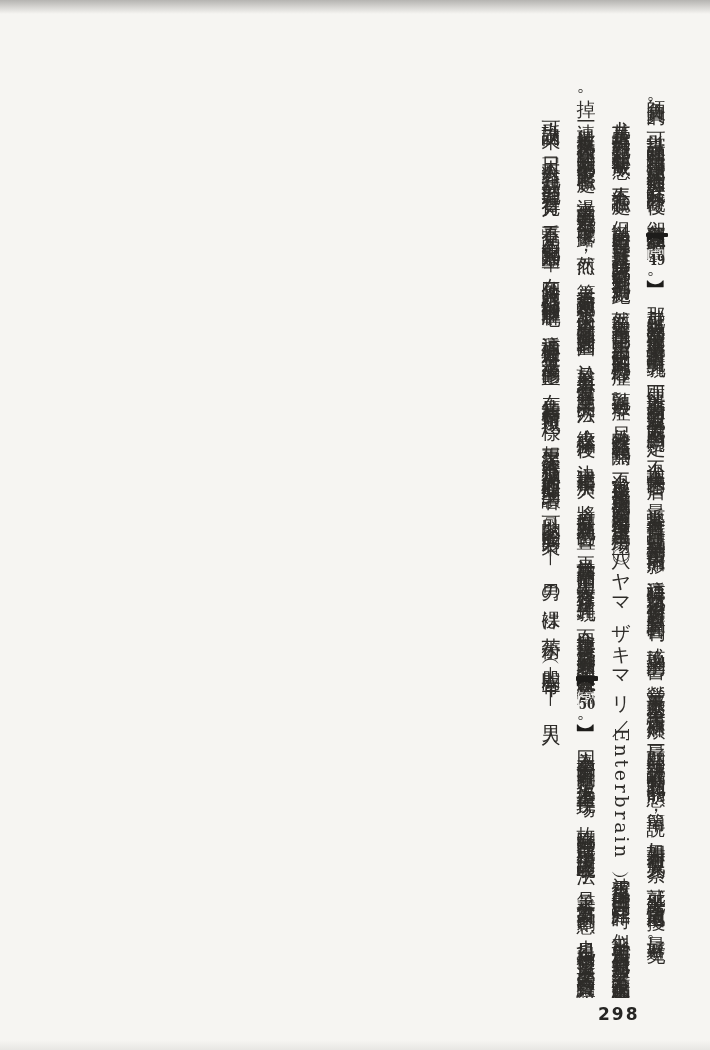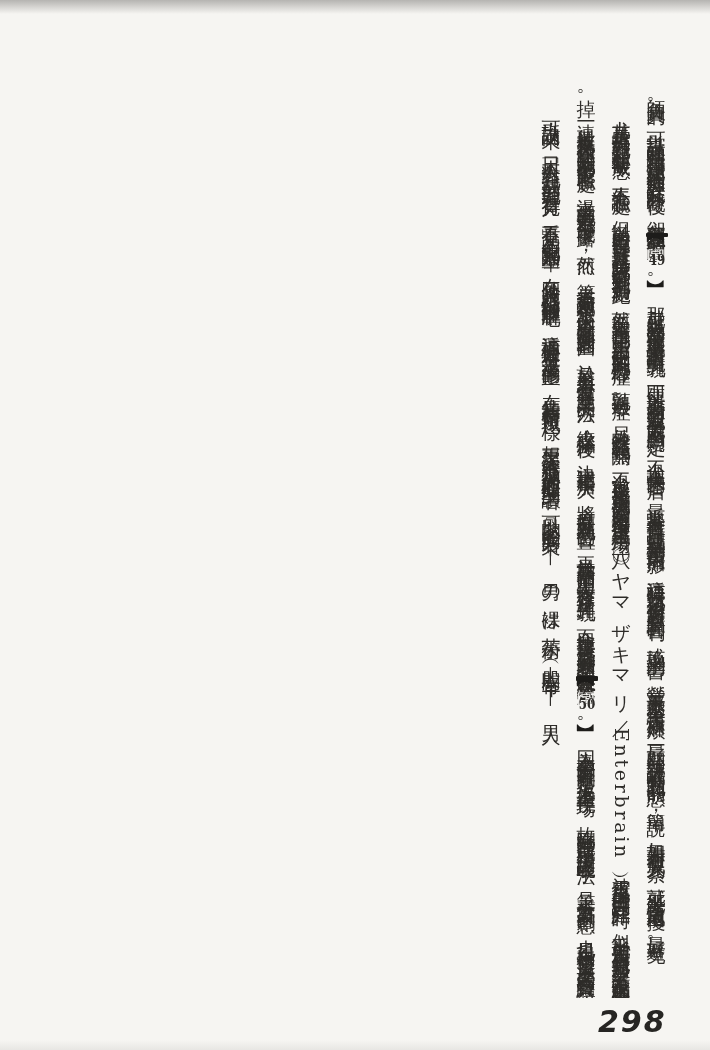--- a/index.html
+++ b/index.html
@@ -52,24 +52,23 @@
     -webkit-text-combine: horizontal;
     font-size: 15px;
     letter-spacing: 0;
     font-weight: bold;
   }
   .page-number {
     position: absolute;
     top: 1004px; left: 598px;
     font-family: "DejaVu Sans", "Liberation Sans", sans-serif;
     font-weight: bold;
-    font-size: 30px;
+    font-size: 17px;
     letter-spacing: 2px;
     color: #262523;
-    font-style: italic;
   }
 </style>
 </head>
 <body>
 
 <div class="page">
   <div class="scan-edge-top"></div>
   <div class="text-block">
       <p>師負責的。可當設計師和責任編輯用完稿後的插圖設計完裝訂外觀後，卻突然遇到一個問題<span class="figref"><span class="bracket">【</span><span class="fig-label">圖</span><span class="tcy">7-</span><span class="tcy">49</span><span class="bracket">】</span></span>。那就是出版社的營業部建議不要讓封面出現乳頭。即便一般書籍的封面並沒有不能露兩點的規定，不過在較大的書店，最近常常會有書評節目或連續劇到書店內攝影；這種時候就必須移走封面有露點的書刊，或換上別的書。營業部表示為了不給書店添麻煩，最好一開始就設計成看不到乳頭的狀態。簡單說，如果封面有成人元素，就可能給書店造成困擾，最好避免。</p>
       <p class="indent">尤其是電視局對乳頭和私處非常敏感。先不論私處，但以前的電視節目其實就連黃金時段都能看到乳房到處跑。然而近年電視台也開始染上自主規制的乳房恐懼症、乳頭過敏症。另外雖然跟乳頭無關，不過前幾年被改編成電影的穿越劇浴場漫畫『羅馬浴場』（二〇〇八，ヤマザキマリ／Enterbrain）被電視節目的書評節目介紹時，似乎就曾用海苔條把封面拿著紅浴巾和水桶的全裸雕像私處遮掉。連一般被視為藝術作品的雕刻都不能露出私處，漫畫的乳頭就更不可能裸露了。然而，筆者無論如何都不想修改山本直樹老師美妙的插圖，於是努力思考有沒有兩全其美的方法。絞盡腦汁後，決定把書腰加大、將高度提升至乳頭的位置，再於書腰的插圖上用「海苔條」修正掉乳頭；而拿掉書腰後就能看到原本乳頭的「書腰遮蔽」法<span class="figref"><span class="bracket">【</span><span class="fig-label">圖</span><span class="tcy">7-</span><span class="tcy">50</span><span class="bracket">】</span></span>。因為本書的書名剛好是『成人漫畫工作現場』，故這剛好能當成一種後設的表現手法，是筆者十分自豪的創意。也是親自體會修正深奧之處的寶貴經驗。</p>

